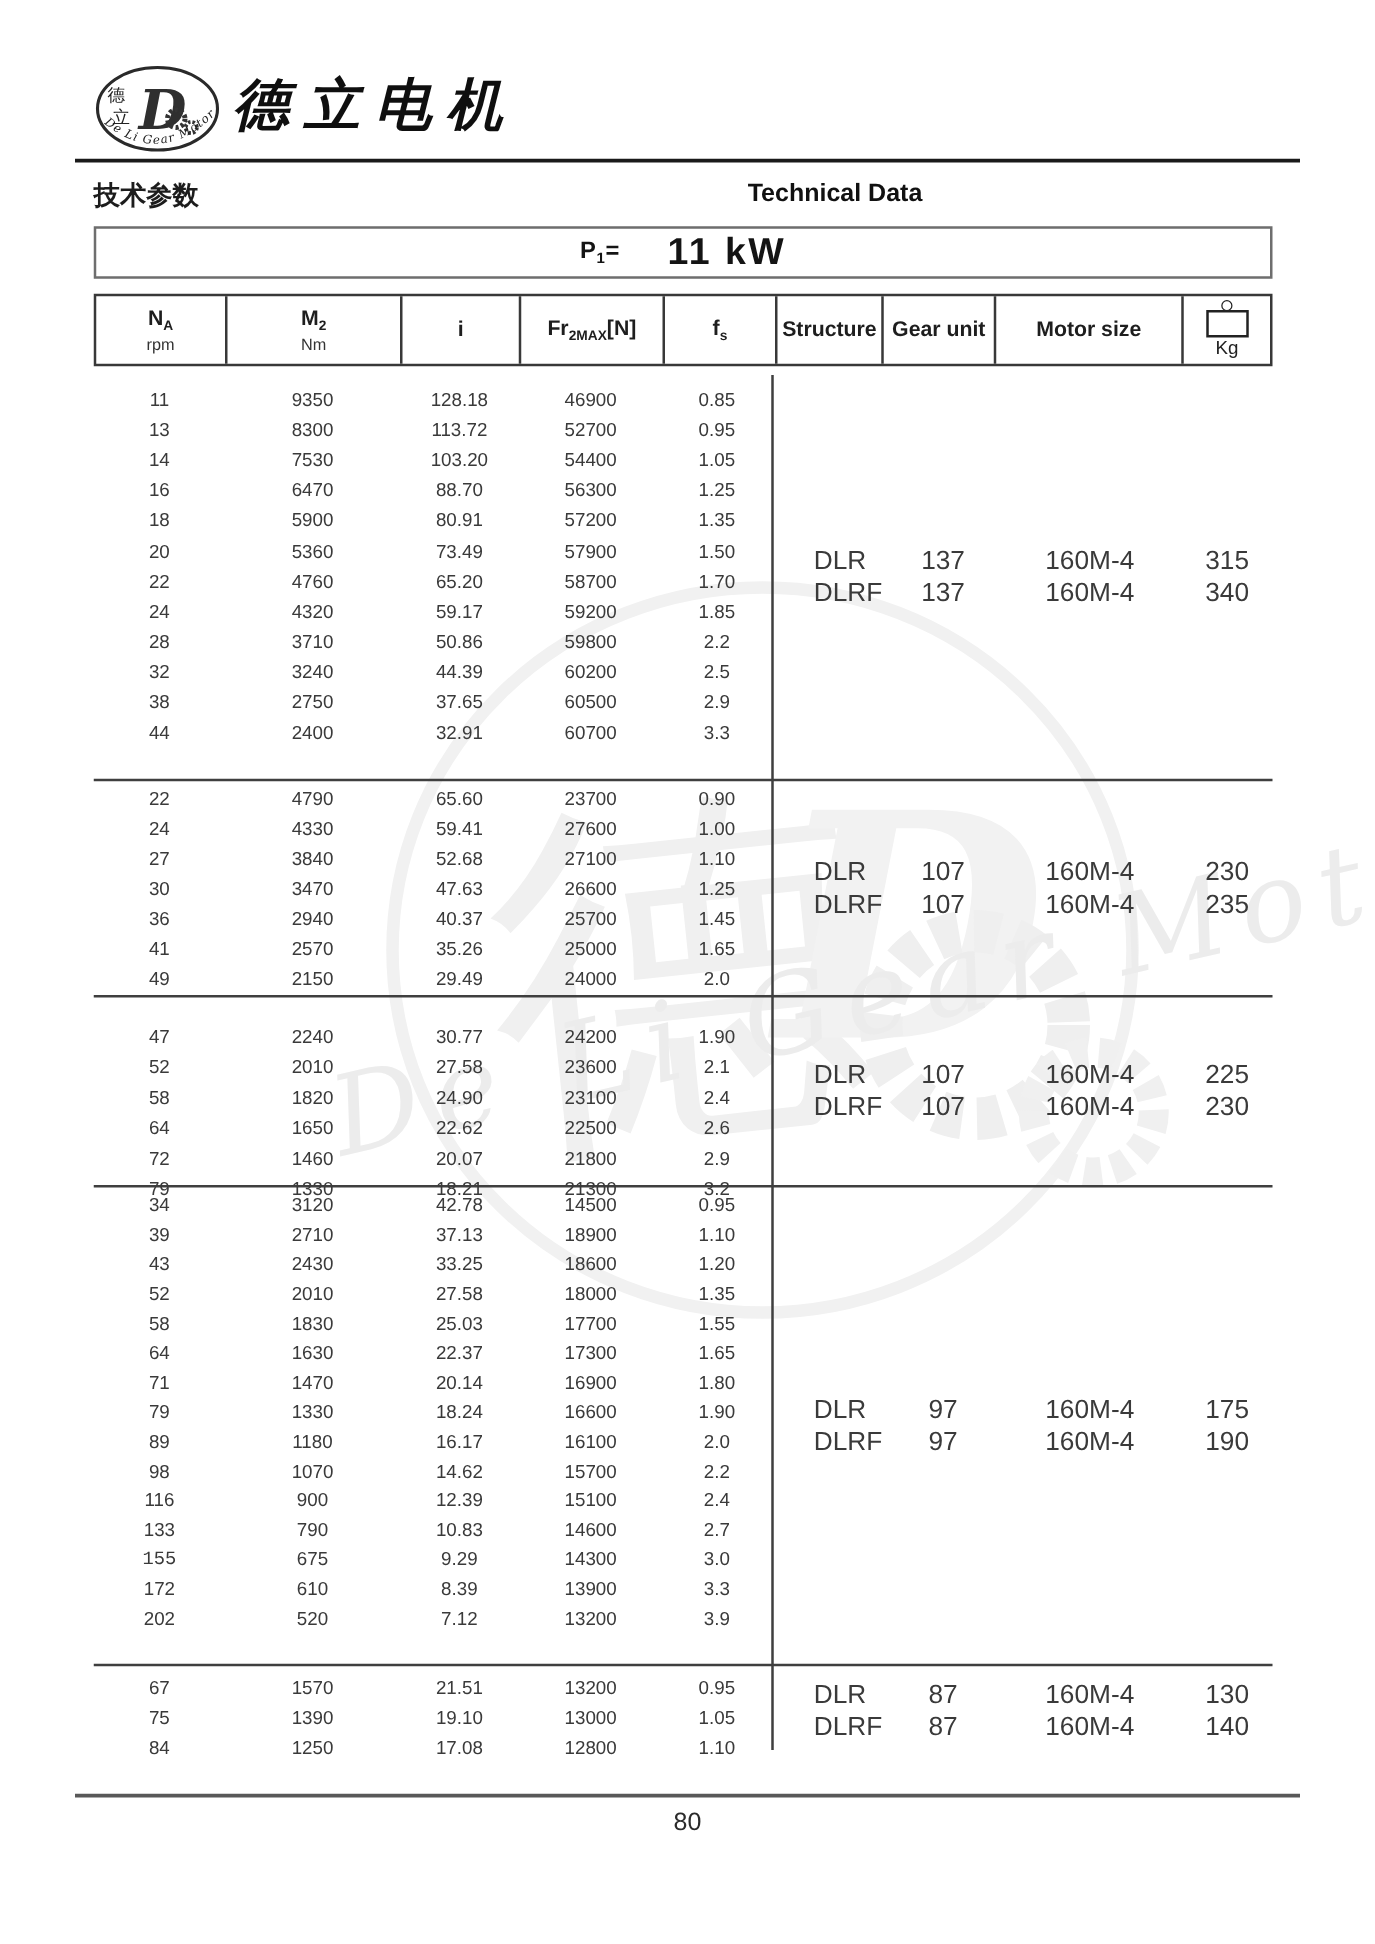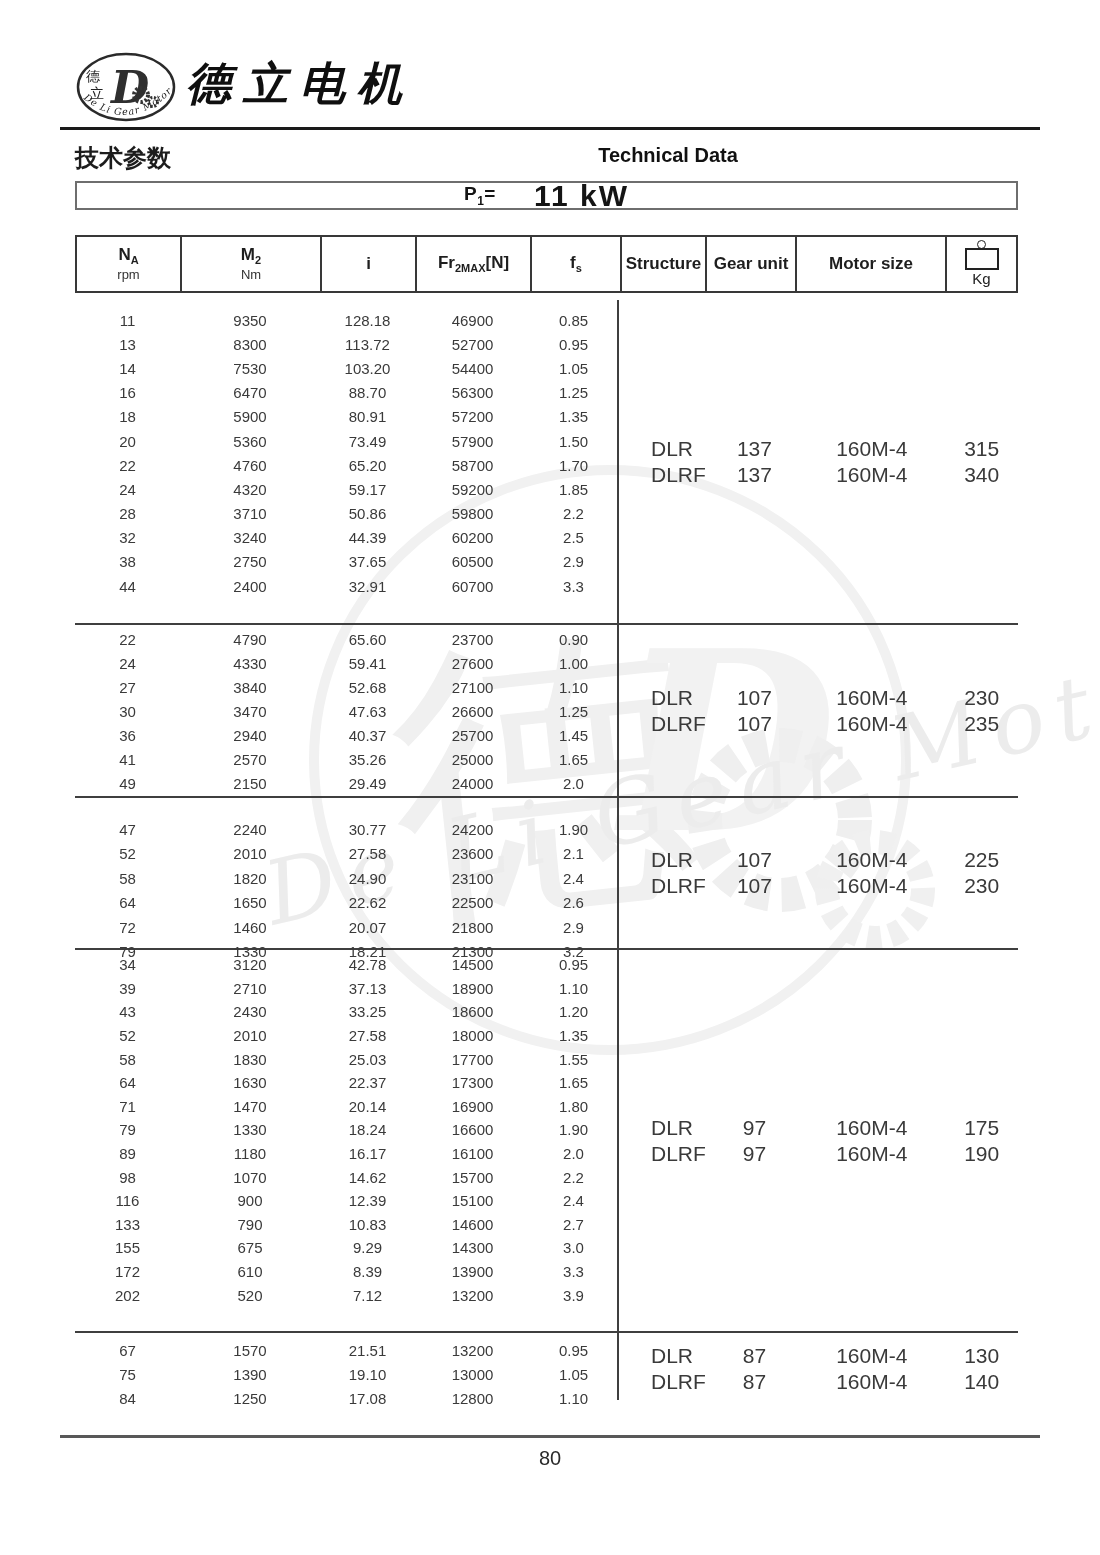--- a/index.html
+++ b/index.html
@@ -15,25 +15,25 @@
     font-size:88px;color:#ececec;transform:rotate(-13deg);transform-origin:left top;
   }
   
   .logo{position:absolute;left:74px;top:50px;z-index:1;}
   .brand{
     position:absolute;left:186px;top:54px;z-index:1;
     font-family:"DejaVu Serif", serif;font-style:italic;font-weight:bold;
     font-size:45px;letter-spacing:12px;color:#0f0f0f;
   }
   .top-rule{position:absolute;left:60px;top:127px;width:980px;height:3px;background:#1a1a1a;z-index:1;}
-  .section-cn{position:absolute;left:75px;top:142px;font-size:24px;font-weight:bold;color:#1c1c1c;z-index:1;}
+  .section-cn{position:absolute;left:75px;top:142px;font-size:21px;font-weight:bold;color:#1c1c1c;z-index:1;}
   .section-en{position:absolute;left:578px;top:144px;width:180px;text-align:center;font-size:20px;font-weight:bold;color:#111;z-index:1;}
   
   .title-box{
-    position:absolute;left:75px;top:181px;width:943px;height:29px;box-sizing:border-box;
+    position:absolute;left:75px;top:181px;width:943px;height:42px;box-sizing:border-box;
     border:2px solid #6e6e6e;display:flex;align-items:center;justify-content:center;color:#141414;z-index:1;background:transparent;gap:37px;
   }
   .plabel{font-weight:bold;font-size:19px;letter-spacing:0.5px;}
   .plabel sub{font-size:12px;}
   .power{font-weight:bold;font-size:30px;letter-spacing:2px;margin-left:1px;}
   
   .col-header{
     position:absolute;left:75px;top:235px;width:943px;height:58px;box-sizing:border-box;
     border:2px solid #383838;display:flex;z-index:1;
   }
@@ -443,21 +443,21 @@
           <span style="width: 87px;">2.4</span>
         </div>
         <div class="drow" style="height: 23.6px;">
           <span style="width: 105px;">133</span>
           <span style="width: 140px;">790</span>
           <span style="width: 95px;">10.83</span>
           <span style="width: 115px;">14600</span>
           <span style="width: 87px;">2.7</span>
         </div>
         <div class="drow" style="height: 23.6px;">
-          <span style="width: 105px;">155</span>
+          <span style="width: 105px; font-family: Liberation Mono, monospace;">155</span>
           <span style="width: 140px;">675</span>
           <span style="width: 95px;">9.29</span>
           <span style="width: 115px;">14300</span>
           <span style="width: 87px;">3.0</span>
         </div>
         <div class="drow" style="height: 23.6px;">
           <span style="width: 105px;">172</span>
           <span style="width: 140px;">610</span>
           <span style="width: 95px;">8.39</span>
           <span style="width: 115px;">13900</span>

